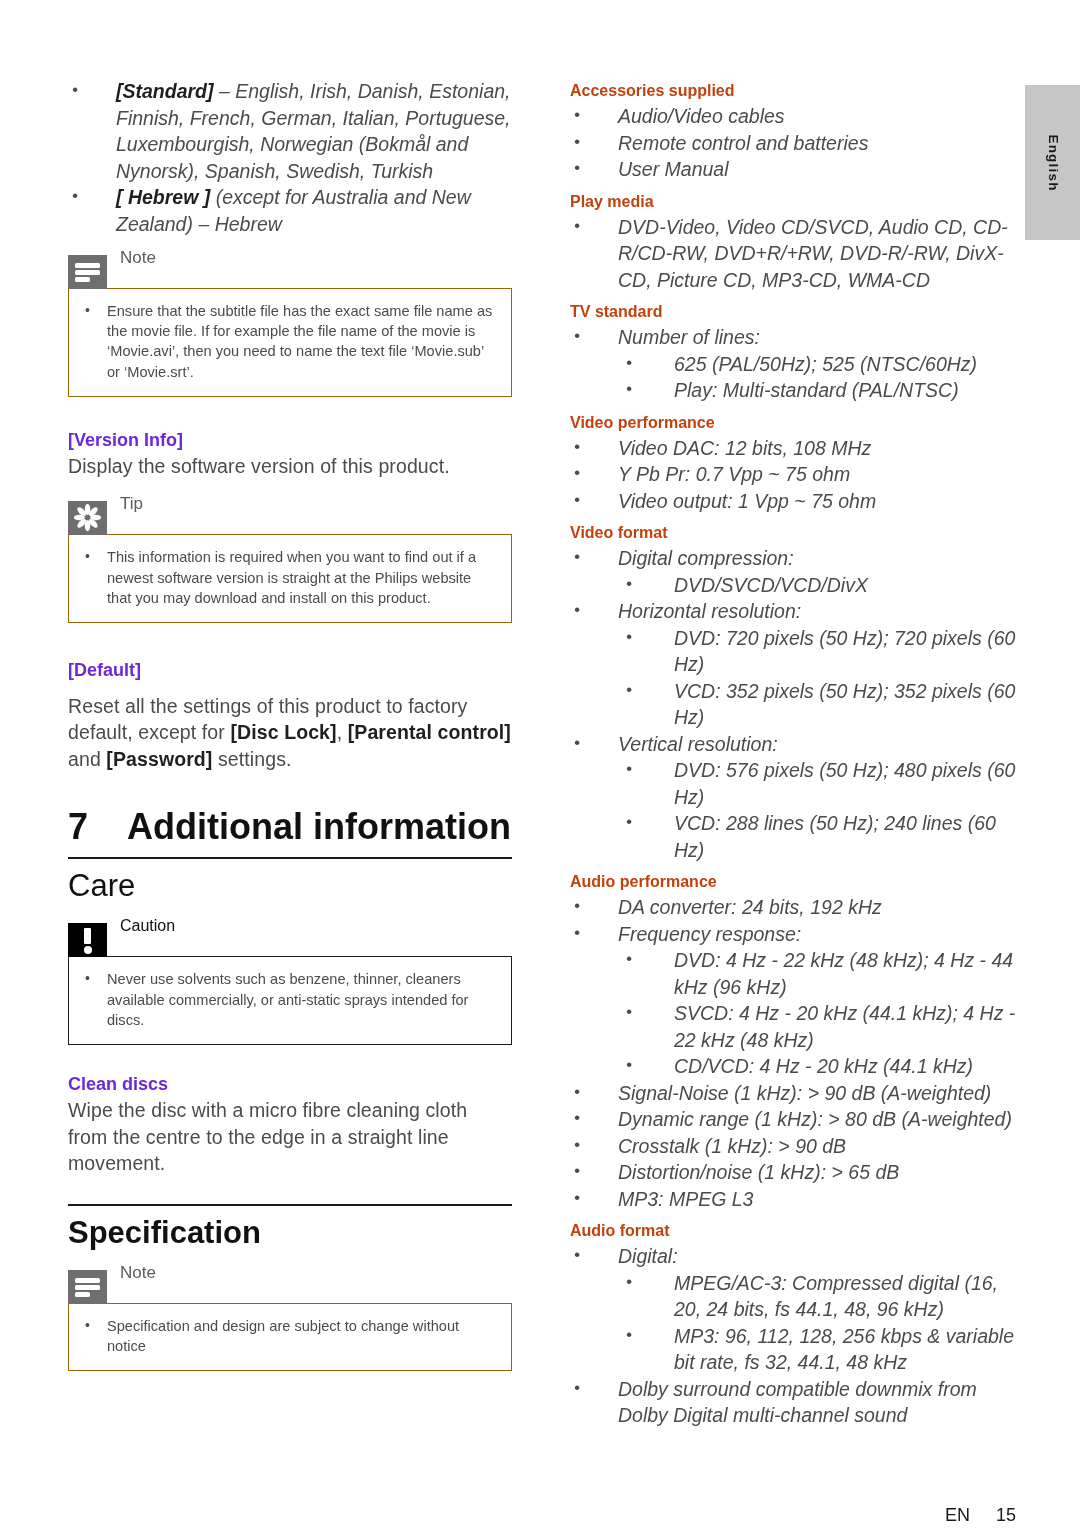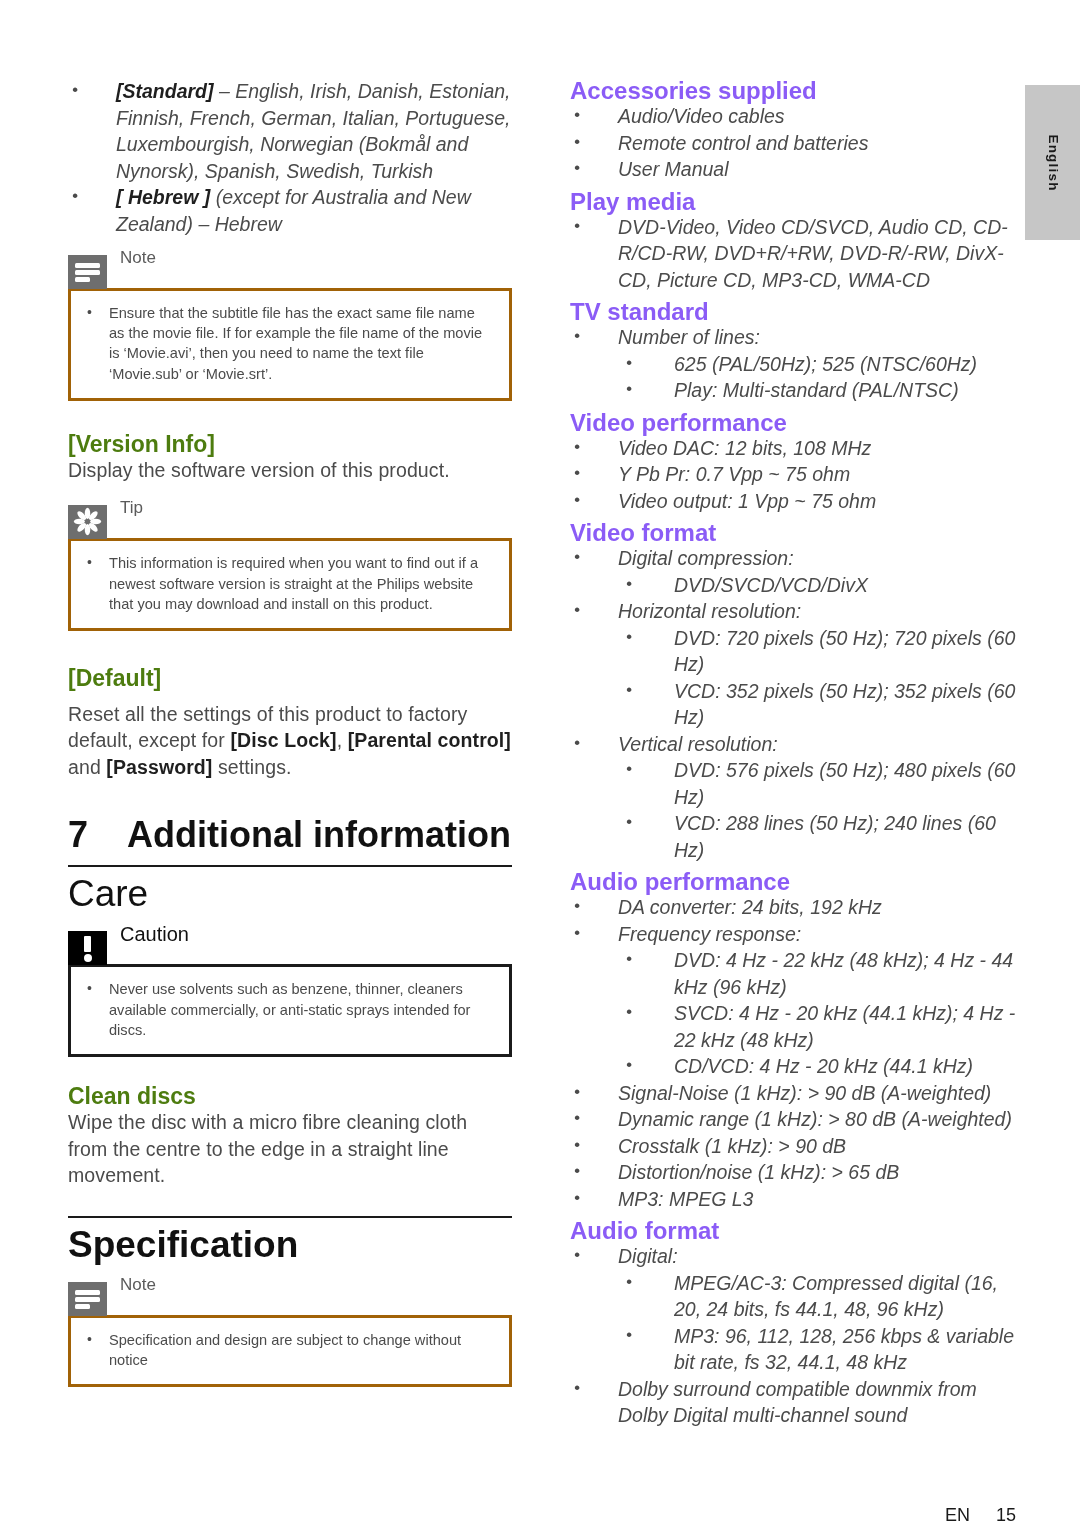--- a/index.html
+++ b/index.html
@@ -98,23 +98,23 @@
     flex: 0 0 auto;
   }
   .callout-icon.dark { background: #000000; }
   .callout-title {
     margin-left: 13px;
     font-size: 17px;
     color: #5b5b5b;
     line-height: 22px;
     padding-bottom: 20px;
   }
-  .callout-title.dark-t { color: #111111; font-size: 20px; }
+  .callout-title.dark-t { color: #111111; font-size: 16px; }
   .callout-body {
-    border: 3px solid #a16207;
+    border: 1px solid #a16207;
     margin-top: -1px;
     padding: 12px 16px 14px 10px;
     min-height: 10px;
   }
   .callout-body.dark-b { border-color: #1b1b1b; }
   ul.slist {
     list-style: none;
     margin: 0;
     padding: 0;
   }
@@ -163,52 +163,52 @@
     background: #ffffff;
     left: 15.5px;
     top: 23px;
     width: 8px;
     height: 8px;
     border-radius: 50%;
   }
 
   
   .h-sub {
-    font-size: 23px;
+    font-size: 18px;
     line-height: 26px;
     font-weight: bold;
-    color: #4d7c0f;
+    color: #6d28d9;
   }
   .chapter {
     font-size: 36px;
     font-weight: bold;
     color: #111111;
     line-height: 42px;
     display: flex;
   }
   .chapter .num { width: 59px; flex: 0 0 auto; }
   .rule {
     border: 0;
     border-top: 2.6px solid #1a1a1a;
     margin: 9px 0 0 0;
   }
   .h1 {
-    font-size: 37px;
+    font-size: 31px;
     color: #111111;
     line-height: 38px;
     margin-top: 8px;
     font-weight: normal;
   }
   .h1.bold-h { font-weight: bold; }
 
   
   .spec-head {
-    font-size: 24px;
+    font-size: 16px;
     font-weight: bold;
-    color: #8b5cf6;
+    color: #c2410c;
     line-height: 25px;
   }
 
   .sp-6  { height: 6px; }
   .sp-10 { height: 10px; }
   .sp-18 { height: 18px; }
   .sp-22 { height: 22px; }
   .sp-26 { height: 26px; }
   .sp-30 { height: 30px; }
   .sp-34 { height: 34px; }

